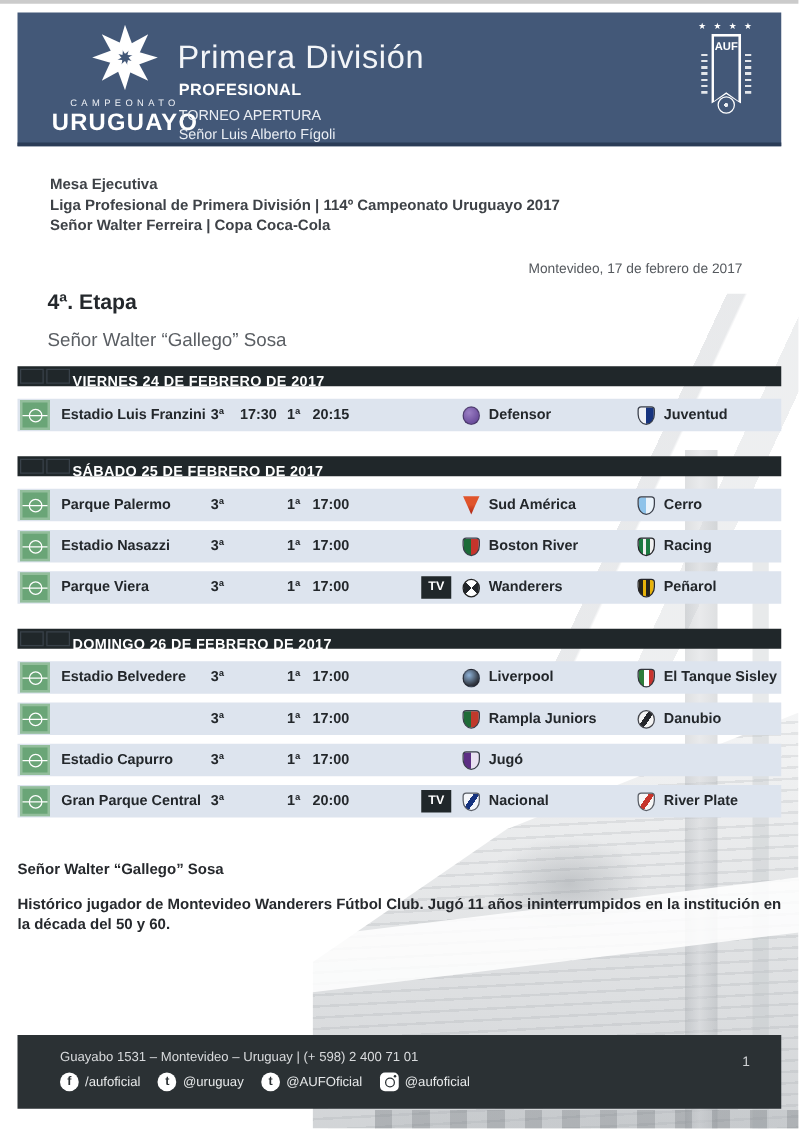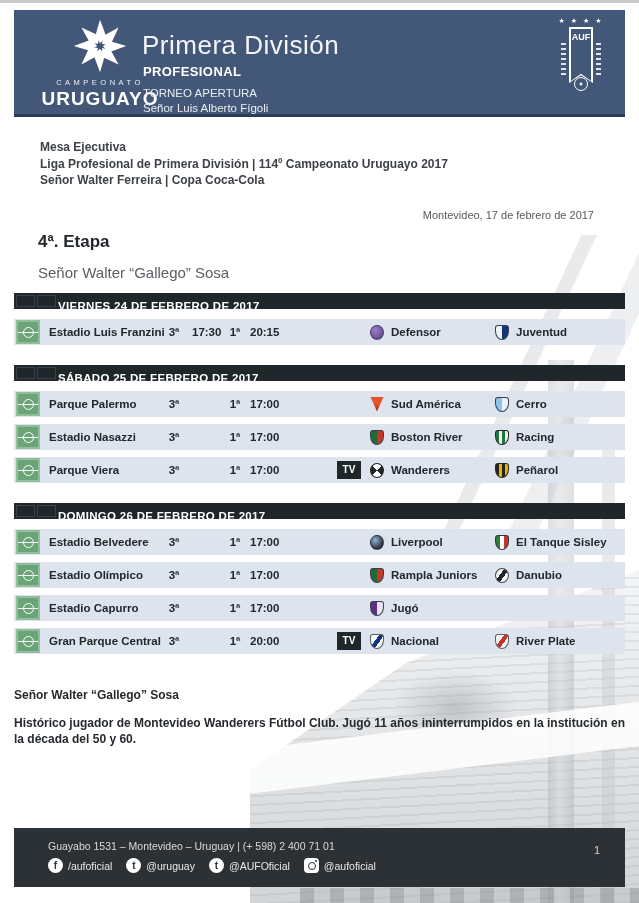--- a/index.html
+++ b/index.html
@@ -78,21 +78,21 @@
   .st-icon { position:absolute; left:2px; top:1px; width:24px; height:24px; background:#6aa577; box-shadow:inset 0 0 0 2px rgba(255,255,255,.28); }
   .st-icon::before { content:""; position:absolute; left:6.5px; top:6.5px; width:9px; height:9px; border:1.5px solid #fff; border-radius:50%; }
   .st-icon::after { content:""; position:absolute; left:2px; right:2px; top:11.5px; height:1.5px; background:#fff; }
   .stadium { position:absolute; left:35px; line-height:26px; }
   .c-d3 { position:absolute; left:148px; width:24px; text-align:center; line-height:26px; }
   .c-t3 { position:absolute; left:178px; width:50px; line-height:26px; }
   .c-d1 { position:absolute; left:210px; width:22px; text-align:center; line-height:26px; }
   .c-t1 { position:absolute; left:236px; width:50px; line-height:26px; }
   .tv-badge { position:absolute; left:323px; top:4px; width:24px; height:18px; background:#20272a; color:#fff; font-size:10px; font-weight:bold; line-height:18px; text-align:center; }
   .team { position:absolute; top:0; height:26px; display:flex; align-items:center; gap:7px; }
-  .team.home { left:356px; } .team.away { left:481px; }
+  .team.home { left:356px; } .team.away { left:496px; }
   .crest { width:14px; height:15px; flex:none; }
   .crest.circle { border-radius:50%; background:radial-gradient(circle at 35% 32%, var(--c2), var(--c1) 70%); border:1px solid rgba(20,20,30,.4); }
   .crest.split { background:linear-gradient(90deg, var(--c1) 50%, var(--c2) 50%); border:1px solid #3a3f4a; border-radius:3px 3px 50% 50% / 3px 3px 58% 58%; }
   .crest.triangle { clip-path:polygon(2% 0,98% 0,50% 100%); background:linear-gradient(180deg, var(--c1) 45%, var(--c2)); }
   .crest.stripes { background:repeating-linear-gradient(90deg, var(--c1) 0 3px, var(--c2) 3px 6px); border:1px solid #26262a; border-radius:3px 3px 50% 50% / 3px 3px 58% 58%; }
   .crest.tricolor { background:linear-gradient(90deg, var(--c1) 33%, #fff 33% 67%, var(--c2) 67%); border:1px solid #33363d; border-radius:3px 3px 50% 50% / 3px 3px 58% 58%; }
   .crest.ring { border-radius:50%; background:#fff; border:3.5px solid var(--c1); }
   .crest.sash { background:linear-gradient(125deg, var(--c1) 38%, var(--c2) 38% 62%, var(--c1) 62%); border:1px solid #5a5e66; border-radius:3px 3px 50% 50% / 3px 3px 58% 58%; }
   .crest.sash-circle { border-radius:50%; background:linear-gradient(125deg, var(--c1) 38%, var(--c2) 38% 62%, var(--c1) 62%); border:1px solid #44464c; }
   .crest.saltire { border-radius:50%; border:1px solid #222;
@@ -288,21 +288,20 @@
       <span class="tname">Liverpool</span>
     </span>
     <span class="team away">
       <i class="crest tricolor" style="--c1: #2e7d3a; --c2: #c8342e;"></i>
       <span class="tname">El Tanque Sisley</span>
     </span>
   </div>
 
   <div class="match-row">
     <span class="st-icon"></span>
-    <span class="stadium">Estadio Olímpico</span>
     <span class="c-d3">3ª</span>
     <span class="c-t3"></span>
     <span class="c-d1">1ª</span>
     <span class="c-t1">17:00</span>
 
     <span class="team home">
       <i class="crest split" style="--c1: #1f6b38; --c2: #c0392b;"></i>
       <span class="tname">Rampla Juniors</span>
     </span>
     <span class="team away">

